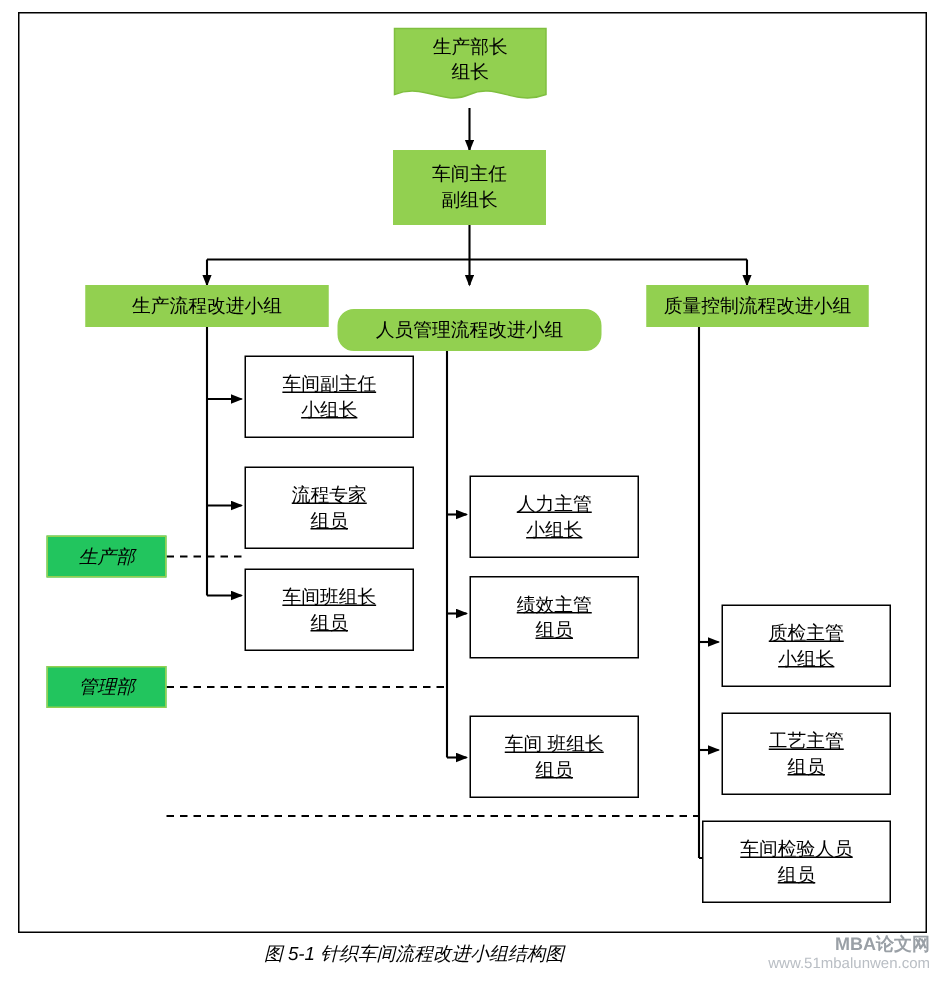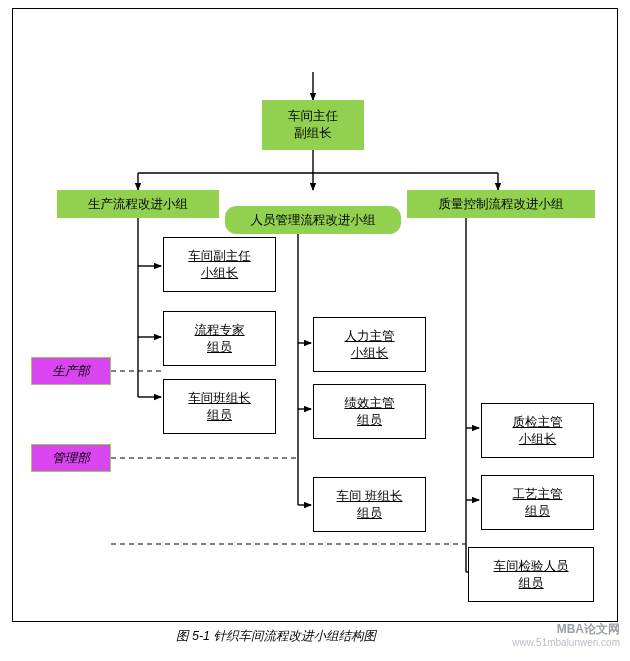--- a/index.html
+++ b/index.html
@@ -51,21 +51,21 @@
   .green {
     background: #92d050;
     border: 1px solid #92d050;
   }
   .white {
     background: #ffffff;
     border: 1px solid #000000;
     text-decoration: underline;
   }
   .dept {
-    background: #d946ef;
+    background: #22c55e;
     border: 1px solid #92d050;
     font-style: italic;
     font-size: 12.5px;
   }
   .flag {
     position: absolute;
     width: 105px;
     height: 58px;
   }
   .flag .flag-shape {
@@ -148,27 +148,34 @@
       <path d="M453,209 L453,563" stroke="#000000" stroke-width="1.4" fill="none"></path>
       <path d="M453,419 L466,419" stroke="#000000" stroke-width="1.4" fill="none" marker-end="url(#arrow)"></path>
       <path d="M453,491 L466,491" stroke="#000000" stroke-width="1.4" fill="none" marker-end="url(#arrow)"></path>
       <path d="M453,563 L466,563" stroke="#000000" stroke-width="1.4" fill="none" marker-end="url(#arrow)"></path>
 
       <path d="M98,362 L148,362" stroke="#000000" stroke-width="1.2" fill="none" stroke-dasharray="5,4"></path>
       <path d="M98,449 L285,449" stroke="#000000" stroke-width="1.2" fill="none" stroke-dasharray="5,4"></path>
       <path d="M98,535 L453,535" stroke="#000000" stroke-width="1.2" fill="none" stroke-dasharray="5,4"></path>
     </svg>
 
+    <div class="flag" style="left:248px; top:8px;">
+      <svg class="flag-shape" viewBox="0 0 105 58">
+        <path d="M2,2 L103,2 L103,46 C82,54 70,38 52,46 C34,54 22,38 2,46 Z" fill="#92d050" stroke="#7fbf3f" stroke-width="1"></path>
+      </svg>
+      <div class="flag-label">生产部长
+组长</div>
+    </div>
 
     <div class="node green" style="left:249px; top:91px; width:102px; height:50px;">车间主任
 副组长</div>
 
     <div class="node green" style="left:44px; top:181px; width:162px; height:28px;">生产流程改进小组</div>
     <div class="node green" style="left:212px; top:197px; width:176px; height:28px;border-radius:11px;">人员管理流程改进小组</div>
-    <div class="node green" style="left:394px; top:181px; width:188px; height:28px;">质量控制流程改进小组</div>
+    <div class="node green" style="left:418px; top:181px; width:148px; height:28px;">质量控制流程改进小组</div>
 
     <div class="node white" style="left:150px; top:228px; width:113px; height:55px;">车间副主任
 小组长</div>
     <div class="node white" style="left:150px; top:302px; width:113px; height:55px;">流程专家
 组员</div>
     <div class="node white" style="left:150px; top:370px; width:113px; height:55px;">车间班组长
 组员</div>
 
     <div class="node white" style="left:300px; top:308px; width:113px; height:55px;">人力主管
 小组长</div>

